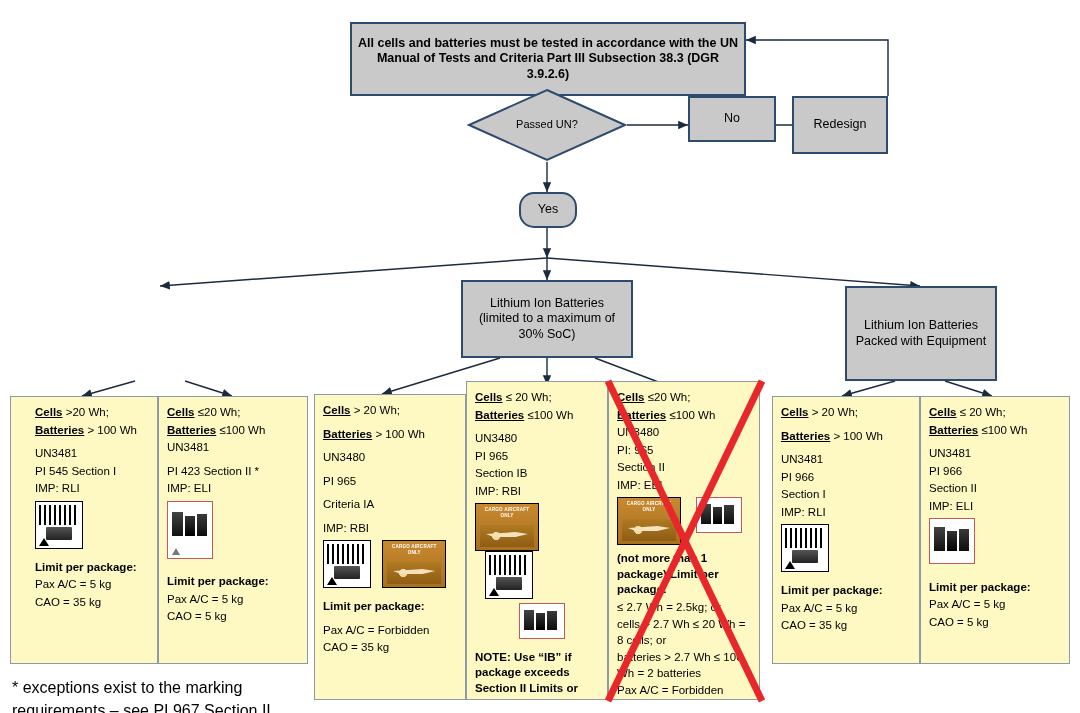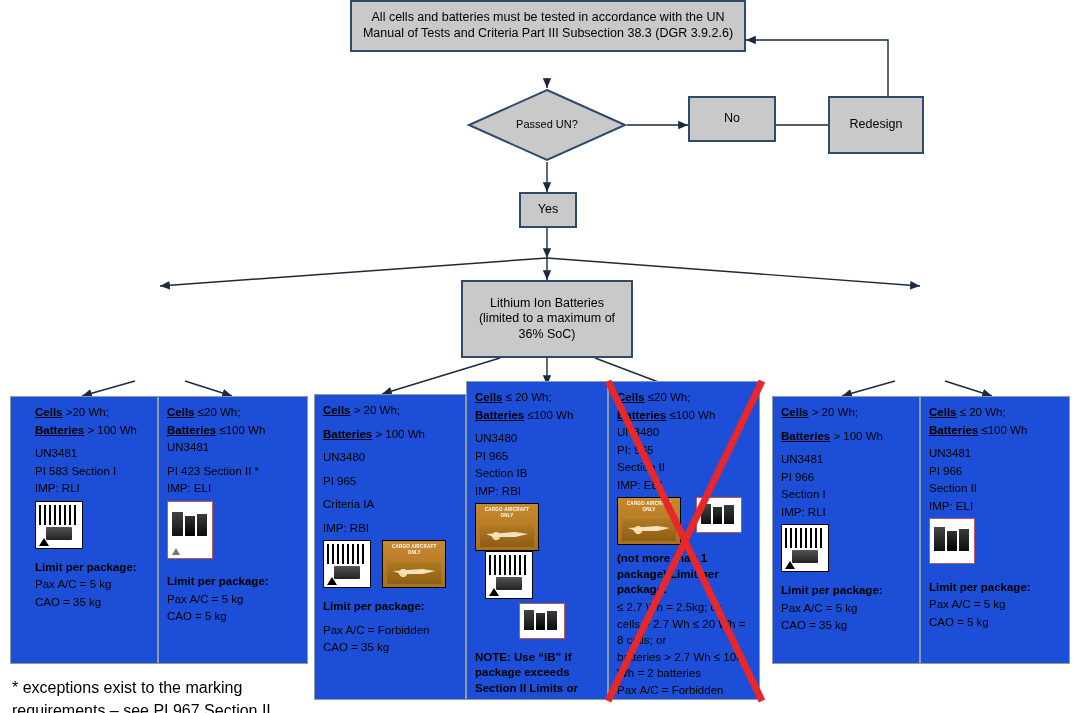--- a/index.html
+++ b/index.html
@@ -37,21 +37,21 @@
   .diamond .dlabel{
     position:absolute;left:0;top:0;width:100%;height:100%;
     display:flex;align-items:center;justify-content:center;
     font-size:11px;line-height:1.2;text-align:left;
   }
 
   .panel{
     position:absolute;
     box-sizing:border-box;
     border:1.5px solid #8d9aa8;
-    background:#1d4ed8;
+    background:#fef9c3;
     font-size:11.5px;
     line-height:1.35;
     padding:8px 8px 6px 8px;
     overflow:hidden;
   }
   .panel u{text-decoration:underline;}
   .panel .ln{margin:0 0 2px 0;}
   .panel .gap{height:6px;}
   .panel .spacer{height:9px;}
   .bold{font-weight:bold;}
@@ -150,55 +150,58 @@
 
       <path d="M500,358 L382,394"></path>
       <path d="M547,358 L547,385" marker-end=""></path>
       <path d="M595,358 L690,394"></path>
 
       <path d="M895,381 L842,396"></path>
       <path d="M945,381 L992,396"></path>
     </g>
   </svg>
 
-  <div class="box" style="left:350px;top:0;width:396px;height:52px;">
+  <div class="box" style="left:350px;top:22px;width:396px;height:74px;font-weight:bold;">
     <span>All cells and batteries must be tested in accordance with the UN Manual of Tests and Criteria Part III Subsection 38.3 (DGR 3.9.2.6)</span>
   </div>
 
   <div class="diamond" style="left:467px;top:88px;">
     <svg class="dshape" viewBox="0 0 160 74">
       <polygon points="80,2 158,37 80,72 2,37" fill="#c9c9c9" stroke="#2e4b6e" stroke-width="2"></polygon>
     </svg>
     <div class="dlabel">Passed UN?</div>
   </div>
 
   <div class="box" style="left:688px;top:96px;width:88px;height:46px;">
     <span>No</span>
   </div>
 
-  <div class="box" style="left:828px;top:96px;width:96px;height:58px;justify-content:center;">
+  <div class="box" style="left:792px;top:96px;width:96px;height:58px;justify-content:center;">
     <span>Redesign</span>
   </div>
 
-  <div class="box" style="left:519px;top:192px;width:58px;height:36px;">
+  <div class="box" style="left:519px;top:192px;width:58px;height:36px;border-radius:15px;">
     <span>Yes</span>
   </div>
 
 
   <div class="box" style="left:461px;top:280px;width:172px;height:78px;">
-    <span>Lithium Ion Batteries (limited to a maximum of 36% SoC)</span>
-  </div>
-
+    <span>Lithium Ion Batteries (limited to a maximum of 30% SoC)</span>
+  </div>
+
+  <div class="box" style="left:845px;top:286px;width:152px;height:95px;">
+    <span>Lithium Ion Batteries Packed with Equipment</span>
+  </div>
 
   <div class="panel" style="left:10px;top:396px;width:148px;height:268px;padding-left:24px;">
     <div class="ln"><u class="bold">Cells</u><span> &gt;20 Wh;</span></div>
     <div class="ln"><u class="bold">Batteries</u><span> &gt; 100 Wh</span></div>
     <div class="gap"></div>
     <div class="ln">UN3481</div>
-    <div class="ln">PI 583 Section I</div>
+    <div class="ln">PI 545 Section I</div>
     <div class="ln">IMP: RLI</div>
     <div class="imgrow">
       <span class="hazlabel">
         <span class="stripes"></span><span class="batt"></span><span class="tri"></span>
       </span>
     </div>
     <div class="spacer"></div>
     <div class="ln bold">Limit per package:</div>
     <div class="ln">Pax A/C = 5 kg</div>
     <div class="ln">CAO = 35 kg</div>

